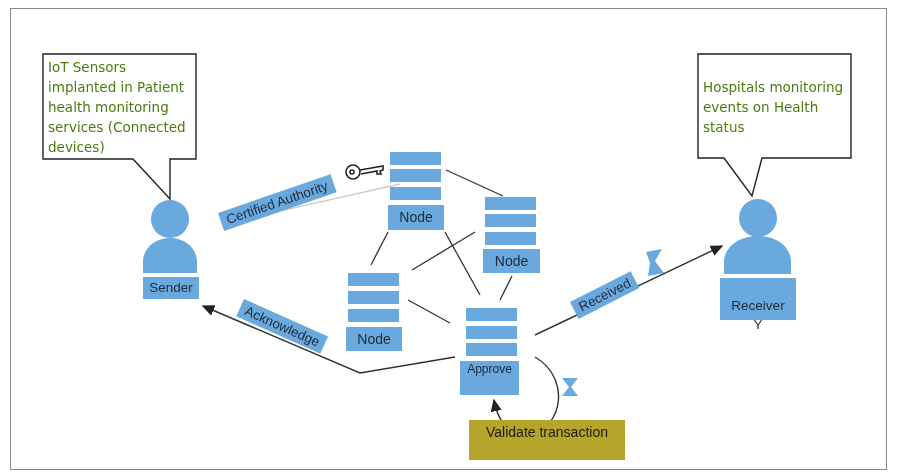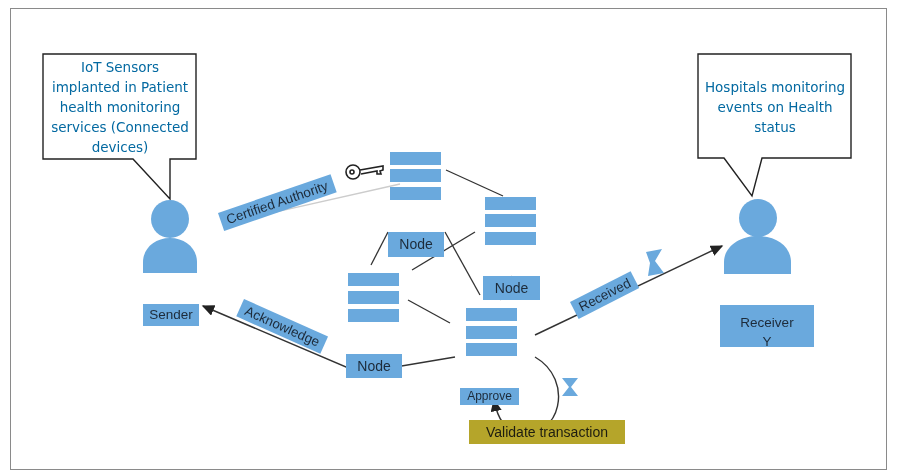--- a/index.html
+++ b/index.html
@@ -1,20 +1,20 @@
 <!DOCTYPE html>
 <html><head>
 <meta charset="utf-8">
 <style>
   html,body{margin:0;padding:0;background:#fff;}
   body{width:900px;height:476px;position:relative;overflow:hidden;font-family:"Liberation Sans",sans-serif;}
   #frame{position:absolute;left:10px;top:8px;width:875px;height:460px;border:1px solid #8a8a8a;background:#fff;}
   svg{position:absolute;left:0;top:0;}
-  .callout-text{position:absolute;text-align:center;font-family:"DejaVu Sans",sans-serif;color:#0369a1;font-size:13.5px;line-height:20px;}
-  .lbl{position:absolute;background:#6aa9dd;color:#1d2b3a;font-size:13.5px;text-align:center;white-space:nowrap;margin-top:27px;}
+  .callout-text{position:absolute;font-family:"DejaVu Sans",sans-serif;color:#4d7c0f;font-size:13.5px;line-height:20px;}
+  .lbl{position:absolute;background:#6aa9dd;color:#1d2b3a;font-size:13.5px;text-align:center;white-space:nowrap;}
   .rot{position:absolute;background:#6aa9dd;color:#1d2b3a;font-size:13.5px;padding:2px 6px;white-space:nowrap;transform-origin:left top;}
   .validate{position:absolute;background:#b5a52a;color:#1d1d10;font-size:14px;text-align:center;}
 </style>
 </head>
 <body>
 
 <div id="frame"></div>
 
 <svg width="900" height="476">
   <defs>
@@ -88,27 +88,27 @@
   </g>
   <g fill="#6aa9dd">
     <path d="M562,378 L578,378 L571,387 L578,396 L562,396 L569,387 Z"></path>
   </g>
 </svg>
 
 <div class="callout-text" style="left:48px;top:57px;width:144px;">IoT Sensors implanted in Patient health monitoring services (Connected devices)</div>
 <div class="callout-text" style="left:703px;top:77px;width:144px;">Hospitals monitoring events on Health status</div>
 
 <div class="lbl" style="left:143px;top:277px;width:56px;height:22px;line-height:22px;text-align:center;">Sender</div>
-<div class="lbl" style="left:720px;top:278px;width:94px;height:42px;line-height:19px;padding-top:8px;box-sizing:border-box;">
+<div class="lbl" style="left:720px;top:278px;width:76px;height:42px;line-height:19px;padding-top:18px;box-sizing:border-box;">
   <div>Receiver</div>
   <div>Y</div>
 </div>
 
 <div class="lbl" style="left:388px;top:205px;width:56px;height:25px;line-height:25px;font-size:14px;">Node</div>
 <div class="lbl" style="left:483px;top:249px;width:57px;height:24px;line-height:24px;font-size:14px;">Node</div>
 <div class="lbl" style="left:346px;top:327px;width:56px;height:24px;line-height:24px;font-size:14px;">Node</div>
-<div class="lbl" style="left:460px;top:361px;width:59px;height:17px;line-height:17px;font-size:12px;">Approve</div>
+<div class="lbl" style="left:460px;top:361px;width:59px;height:34px;line-height:17px;font-size:12px;">Approve</div>
 
 <div class="rot" style="left:218px;top:213px;transform:rotate(-19deg);">Certified Authority</div>
 <div class="rot" style="left:244px;top:299px;transform:rotate(24deg);">Acknowledge</div>
 <div class="rot" style="left:570px;top:302px;transform:rotate(-27deg);">Received</div>
 
-<div class="validate" style="left:469px;top:420px;width:156px;height:24px;line-height:24px;">Validate transaction</div>
+<div class="validate" style="left:469px;top:420px;width:156px;height:40px;line-height:24px;">Validate transaction</div>
 
 </body></html>

